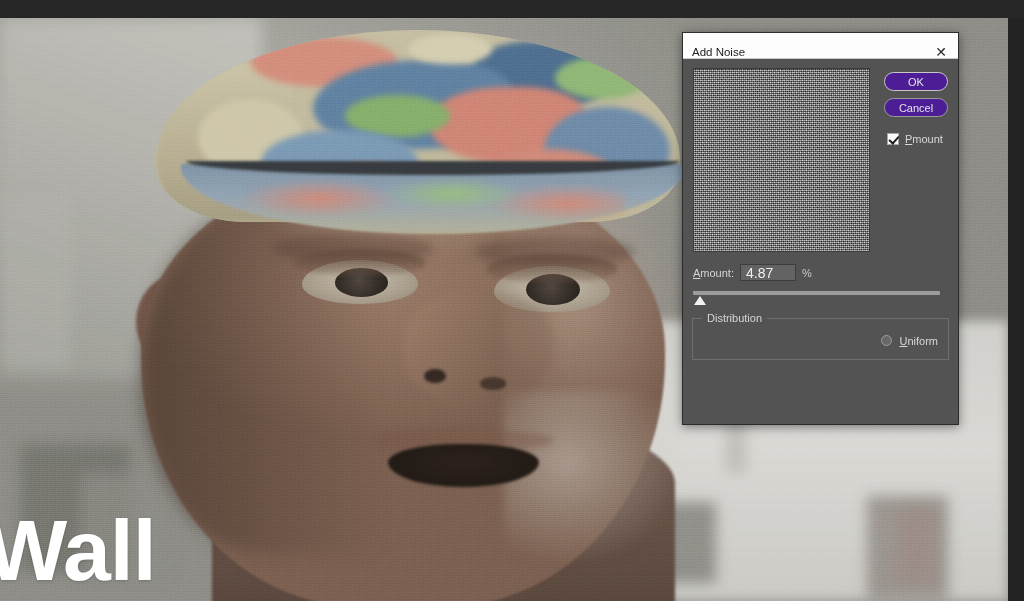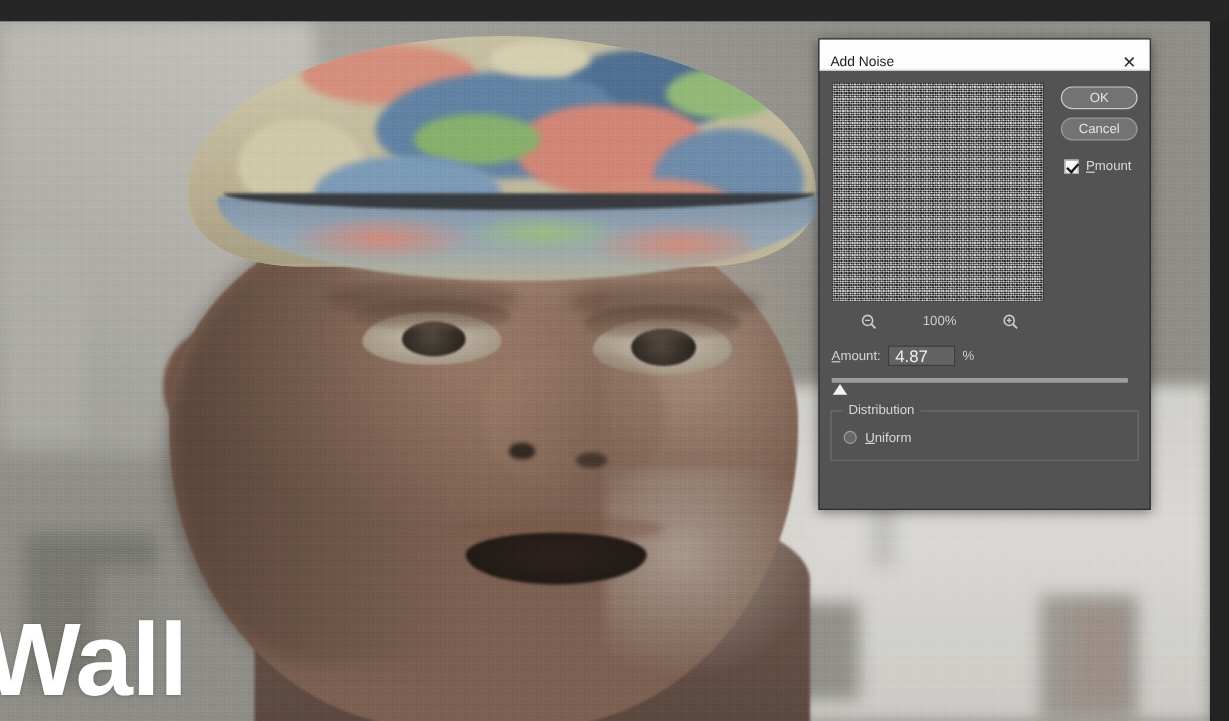--- a/index.html
+++ b/index.html
@@ -368,21 +368,21 @@
     padding-top: 4px;
     display: flex;
     flex-direction: column;
     gap: 7px;
     align-items: center;
   }
   .btn {
     width: 64px; height: 19px;
     border: 1px solid #9a9a9a;
     border-radius: 10px;
-    background: #737373;
+    background: #4c1d95;
     color: #e4e4e4;
     font-size: 11px;
     display: flex; align-items: center; justify-content: center;
     cursor: pointer;
   }
   .btn-ok { border-color: #c9c9c9; }
 
   .preview-check {
     margin-top: 9px;
     display: flex;
@@ -491,20 +491,21 @@
     padding: 0 5px;
     color: #d6d6d6;
     font-size: 11px;
   }
   .radio-row {
     display: flex;
     align-items: center;
     gap: 7px;
     cursor: pointer;
     height: 17px;
+    justify-content: flex-end;
   }
   .radio-row + .radio-row { margin-top: 6px; }
   .radio {
     width: 11px; height: 11px;
     border-radius: 50%;
     border: 1px solid #9e9e9e;
     background: #686868;
     position: relative;
     flex: none;
   }
@@ -628,38 +629,20 @@
           <div class="btn btn-ok">OK</div>
           <div class="btn">Cancel</div>
 
           <div class="preview-check">
             <span class="chk checked"></span>
             <span><span class="acc">P</span><span>mount</span></span>
           </div>
         </div>
       </div>
 
-      <div class="zoom-row">
-        <span class="zoom-btn">
-          <svg width="14" height="14" viewBox="0 0 14 14">
-            <circle cx="6" cy="6" r="4.2" fill="none" stroke="#cccccc" stroke-width="1.3"></circle>
-            <line x1="9.2" y1="9.2" x2="12.6" y2="12.6" stroke="#cccccc" stroke-width="1.5"></line>
-            <line x1="4" y1="6" x2="8" y2="6" stroke="#cccccc" stroke-width="1.2"></line>
-          </svg>
-        </span>
-        <span class="zoom-pct">100%</span>
-        <span class="zoom-btn">
-          <svg width="14" height="14" viewBox="0 0 14 14">
-            <circle cx="6" cy="6" r="4.2" fill="none" stroke="#cccccc" stroke-width="1.3"></circle>
-            <line x1="9.2" y1="9.2" x2="12.6" y2="12.6" stroke="#cccccc" stroke-width="1.5"></line>
-            <line x1="4" y1="6" x2="8" y2="6" stroke="#cccccc" stroke-width="1.2"></line>
-            <line x1="6" y1="4" x2="6" y2="8" stroke="#cccccc" stroke-width="1.2"></line>
-          </svg>
-        </span>
-      </div>
 
       <div class="amount-row">
         <span class="amount-label"><span class="acc">A</span><span>mount:</span></span>
         <span class="amount-input">4.87</span>
         <span class="pct-label">%</span>
       </div>
 
       <div class="slider-wrap">
         <div class="slider-track"></div>
         <div class="slider-thumb"></div>

